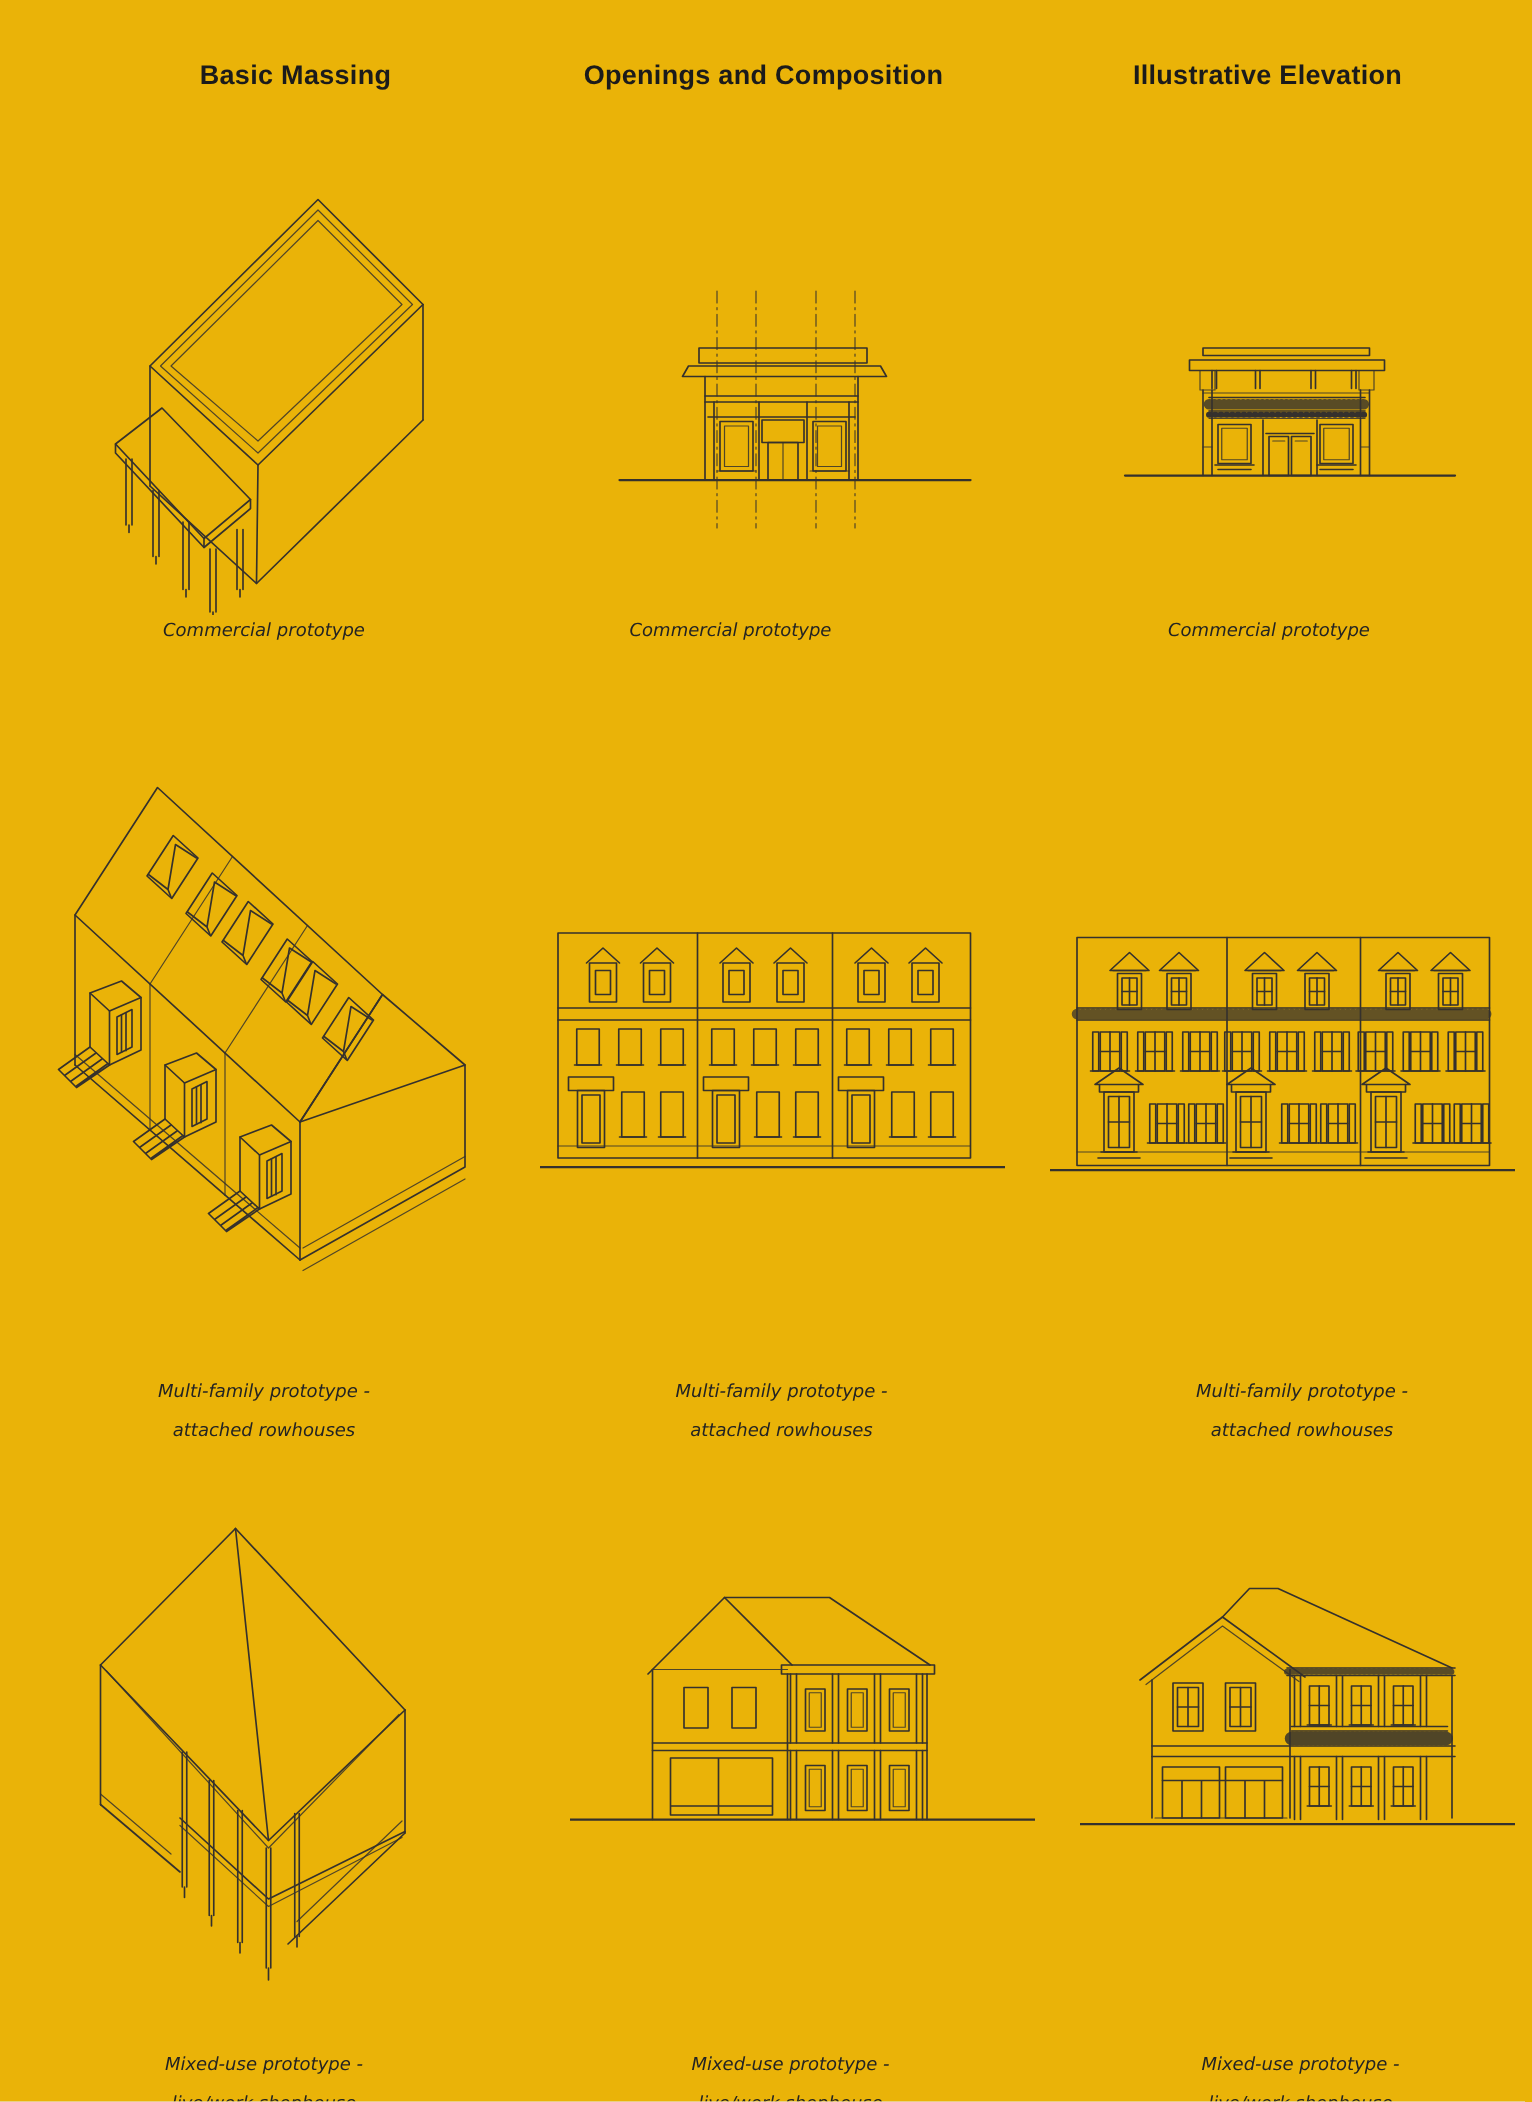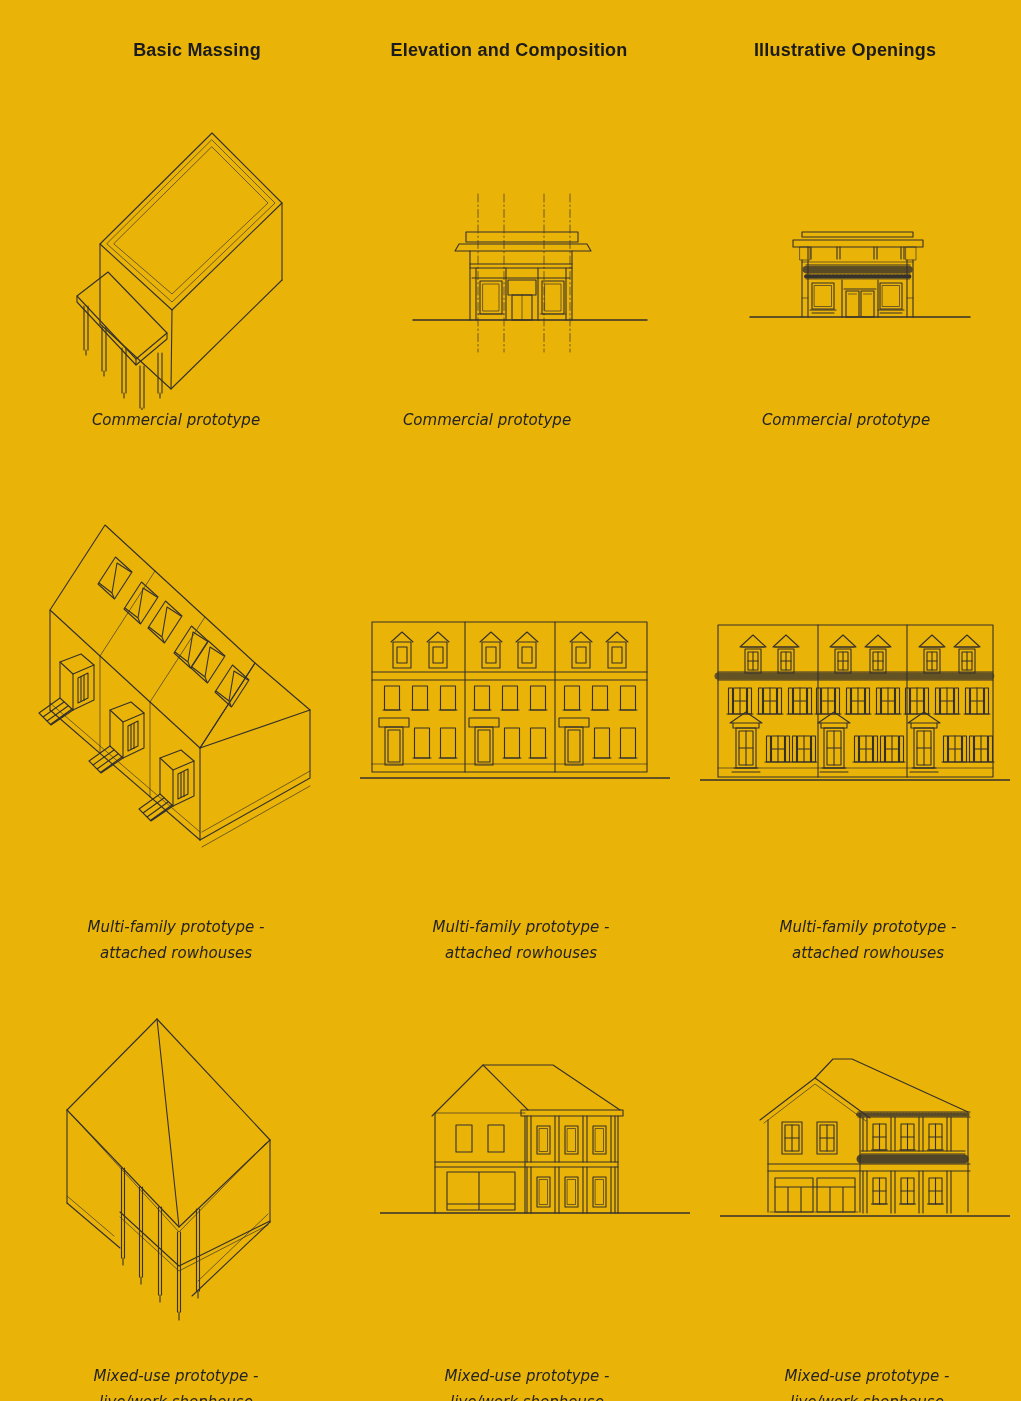--- a/index.html
+++ b/index.html
@@ -17,21 +17,21 @@
     font-weight:700;font-size:18px;letter-spacing:.2px;
     color:#1b1b1b;
   }
   .hdr.c1{left:77px;width:240px;}
   .hdr.c2{left:359px;width:300px;}
   .hdr.c3{left:715px;width:260px;}
   .cap{
     position:absolute;
     text-align:center;
     font-style:italic;
-    font-size:15px;line-height:26px;
+    font-size:12px;line-height:26px;
     color:#232323;
     white-space:pre-line;
     font-family:"DejaVu Sans", sans-serif;
   }
   .cap.r1{top:407px;}
   .cap.r2{top:914px;}
   .cap.r3{top:1363px;}
   .cap.a{left:46px;width:260px;}
   .cap.b{left:357px;width:260px;}
   .cap.c{left:716px;width:260px;}
@@ -44,22 +44,22 @@
   g.ink{stroke:#35312d;stroke-width:1.1;fill:none;stroke-linecap:round;stroke-linejoin:round;}
   .lt{stroke-width:.8;opacity:.85;}
   .hv{stroke-width:1.5;}
 </style>
 </head>
 <body>
 
 <div class="page">
 
   <div class="hdr c1">Basic Massing</div>
-  <div class="hdr c2">Elevation and Composition</div>
-  <div class="hdr c3">Illustrative Openings</div>
+  <div class="hdr c2">Openings and Composition</div>
+  <div class="hdr c3">Illustrative Elevation</div>
 
   <div class="fig" style="left:60px;top:110px;">
     <svg width="260" height="300" viewBox="0 0 260 300">
       <g class="ink">
         <g>
           <path d="M152,23 L222,93 L112,200 L40,134 Z"></path>
           <path d="M152,30 L215,93 L112,192 L47,134 Z" class="lt"></path>
           <path d="M152,37 L208,93 L112,184 L54,134 Z" class="lt"></path>
         </g>
         <g>

